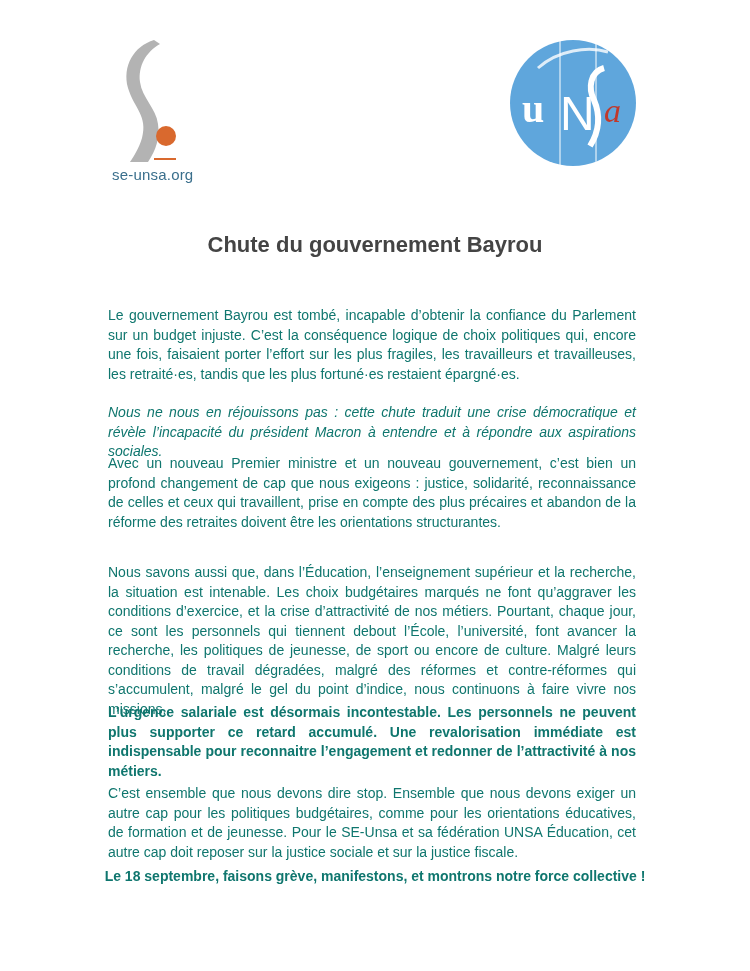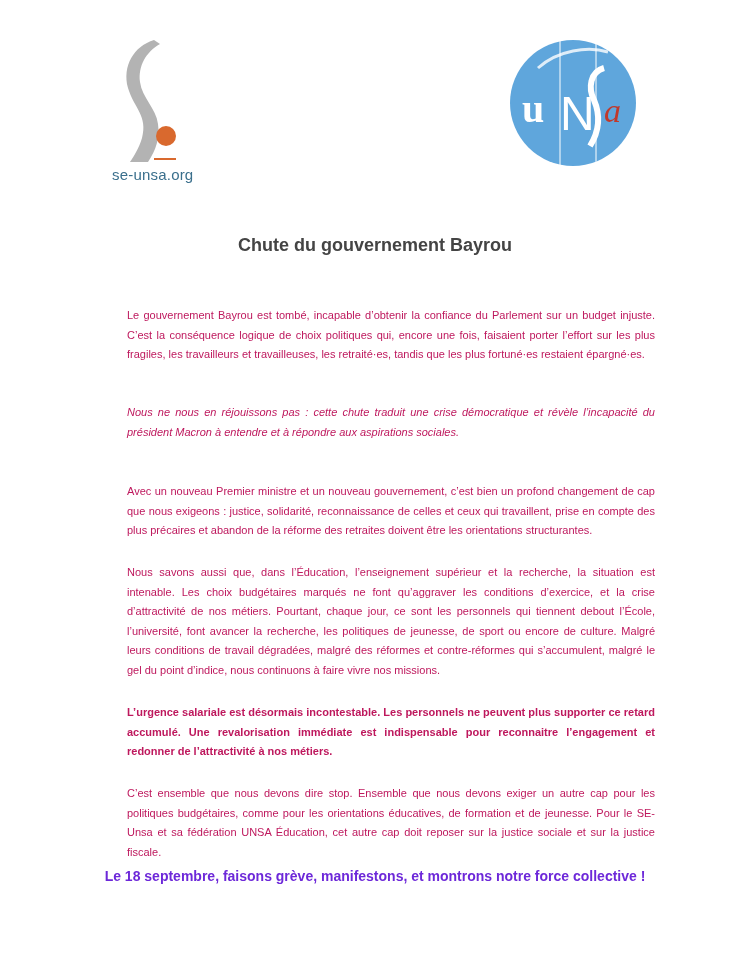--- a/index.html
+++ b/index.html
@@ -8,31 +8,31 @@
     font-family: "Liberation Sans", sans-serif; color: #111111;
   }
   .logo-se { position: absolute; left: 112px; top: 38px; width: 95px; height: 150px; }
   .logo-se-text {
     position: absolute; left: 0; top: 128px; width: 90px; 
     font-size: 15px; color: #3a6f8c; letter-spacing: 0.2px;
   }
   .logo-unsa { position: absolute; left: 508px; top: 38px; width: 130px; height: 130px; }
   .title {
     position: absolute; left: 100px; top: 234px; width: 550px; text-align: center;
-    font-weight: bold; font-size: 18px; line-height: 22px; color: #444444;
+    font-weight: bold; font-size: 22px; line-height: 22px; color: #444444;
   }
   .title div { white-space: nowrap; }
   .body-text {
-    position: absolute; left: 127px; width: 528px;
-    font-size: 11px; line-height: 19.5px; text-align: justify; color: #be185d;
+    position: absolute; left: 108px; width: 528px;
+    font-size: 14px; line-height: 19.5px; text-align: justify; color: #0f766e;
   }
   .body-text p { margin: 0; }
   .final {
     position: absolute; left: 100px; top: 868px; width: 550px; text-align: center;
-    font-weight: bold; font-size: 14px; color: #6d28d9; white-space: nowrap;
+    font-weight: bold; font-size: 14px; color: #0f766e; white-space: nowrap;
   }
 </style>
 </head>
 <body>
 
 <div class="logo-se">
   <svg width="95" height="128" viewBox="0 0 95 128">
     <path d="M42 2 C22 8 10 28 16 50 C22 70 36 78 30 100 C27 110 22 118 18 124 L36 124 C44 112 48 100 46 86 C44 70 30 60 28 44 C26 28 34 14 48 6 Z" fill="#b3b3b3"></path>
     <circle cx="54" cy="98" r="10" fill="#d9692e"></circle>
     <rect x="42" y="120" width="22" height="2" fill="#d9692e"></rect>
@@ -56,21 +56,21 @@
 <div class="title">
   <div>Chute du gouvernement Bayrou</div>
 </div>
 
 <div class="body-text" style="top:306px;">
     <p>Le gouvernement Bayrou est tombé, incapable d’obtenir la confiance du Parlement sur un budget injuste. C’est la conséquence logique de choix politiques qui, encore une fois, faisaient porter l’effort sur les plus fragiles, les travailleurs et travailleuses, les retraité·es, tandis que les plus fortuné·es restaient épargné·es.</p>
   </div>
 <div class="body-text" style="top:403px;font-style:italic;">
     <p>Nous ne nous en réjouissons pas : cette chute traduit une crise démocratique et révèle l’incapacité du président Macron à entendre et à répondre aux aspirations sociales.</p>
   </div>
-<div class="body-text" style="top:454px;margin-top:28px;">
+<div class="body-text" style="top:454px;">
     <p>Avec un nouveau Premier ministre et un nouveau gouvernement, c’est bien un profond changement de cap que nous exigeons : justice, solidarité, reconnaissance de celles et ceux qui travaillent, prise en compte des plus précaires et abandon de la réforme des retraites doivent être les orientations structurantes.</p>
   </div>
 <div class="body-text" style="top:563px;">
     <p>Nous savons aussi que, dans l’Éducation, l’enseignement supérieur et la recherche, la situation est intenable. Les choix budgétaires marqués ne font qu’aggraver les conditions d’exercice, et la crise d’attractivité de nos métiers. Pourtant, chaque jour, ce sont les personnels qui tiennent debout l’École, l’université, font avancer la recherche, les politiques de jeunesse, de sport ou encore de culture. Malgré leurs conditions de travail dégradées, malgré des réformes et contre-réformes qui s’accumulent, malgré le gel du point d’indice, nous continuons à faire vivre nos missions.</p>
   </div>
 <div class="body-text" style="top:703px;font-weight:bold;">
     <p>L’urgence salariale est désormais incontestable. Les personnels ne peuvent plus supporter ce retard accumulé. Une revalorisation immédiate est indispensable pour reconnaitre l’engagement et redonner de l’attractivité à nos métiers.</p>
   </div>
 <div class="body-text" style="top:784px;">
     <p>C’est ensemble que nous devons dire stop. Ensemble que nous devons exiger un autre cap pour les politiques budgétaires, comme pour les orientations éducatives, de formation et de jeunesse. Pour le SE-Unsa et sa fédération UNSA Éducation, cet autre cap doit reposer sur la justice sociale et sur la justice fiscale.</p>

